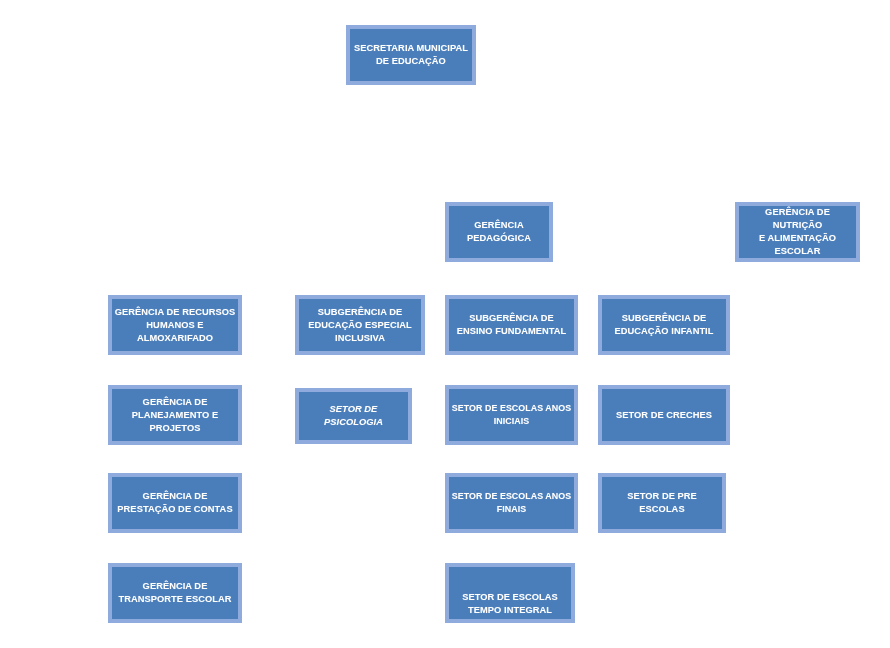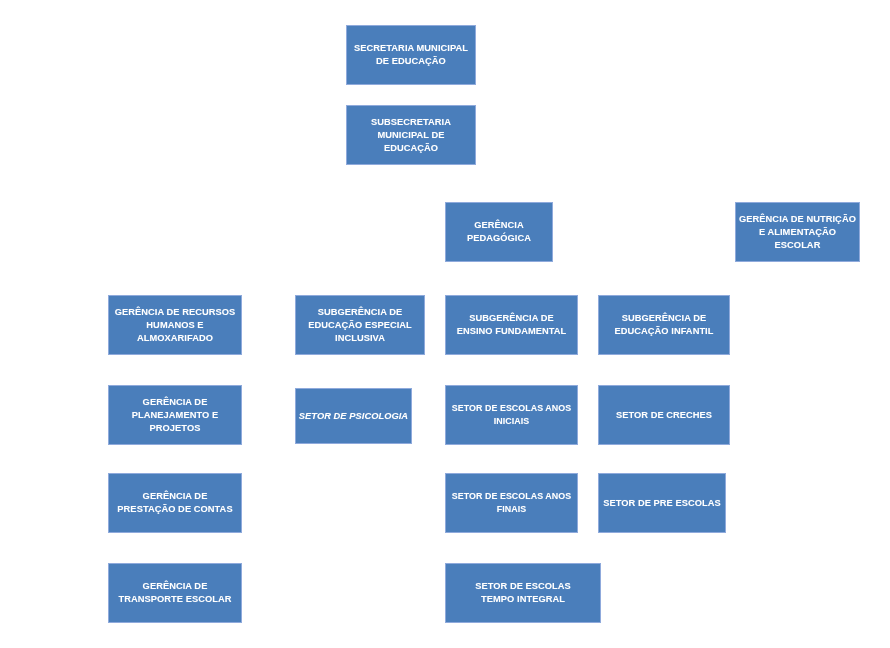--- a/index.html
+++ b/index.html
@@ -17,21 +17,21 @@
   #org-chart {
     position: relative;
     width: 890px;
     height: 648px;
     background: #ffffff;
   }
   .org-box {
     position: absolute;
     box-sizing: border-box;
     background: #4a7ebb;
-    border: 1px solid #000000;
+    border: 4px solid #000000;
     display: flex;
     align-items: center;
     justify-content: center;
     text-align: center;
     padding: 2px 2px;
   }
   .org-box .box-label {
     display: block;
     color: #ffffff;
     font-family: "Liberation Sans", sans-serif;
@@ -47,25 +47,20 @@
     font-size: 8.9px;
   }
 </style>
 </head>
 <body>
 
 <div id="org-chart">
     <div class="org-box" style="left: 346px; top: 25px; width: 130px; height: 60px; background: rgb(74, 126, 187); border-color: rgb(143, 170, 220);">
       <span class="box-label" style="color: rgb(255, 255, 255);">SECRETARIA MUNICIPAL
 DE EDUCAÇÃO</span>
-    </div>
-    <div class="org-box" style="left: 346px; top: 105px; width: 130px; height: 60px; background: rgb(74, 126, 187); border-color: rgb(143, 170, 220);">
-      <span class="box-label" style="color: rgb(255, 255, 255);">SUBSECRETARIA
-MUNICIPAL DE
-EDUCAÇÃO</span>
     </div>
     <div class="org-box" style="left: 445px; top: 202px; width: 108px; height: 60px; background: rgb(74, 126, 187); border-color: rgb(143, 170, 220);">
       <span class="box-label" style="color: rgb(255, 255, 255);">GERÊNCIA PEDAGÓGICA</span>
     </div>
     <div class="org-box" style="left: 108px; top: 295px; width: 134px; height: 60px; background: rgb(74, 126, 187); border-color: rgb(143, 170, 220);">
       <span class="box-label" style="color: rgb(255, 255, 255);">GERÊNCIA DE RECURSOS
 HUMANOS E
 ALMOXARIFADO</span>
     </div>
     <div class="org-box" style="left: 735px; top: 202px; width: 125px; height: 60px; background: rgb(74, 126, 187); border-color: rgb(143, 170, 220);">
@@ -109,17 +104,17 @@
       <span class="box-label" style="color: rgb(255, 255, 255);">SETOR DE ESCOLAS ANOS
 FINAIS</span>
     </div>
     <div class="org-box" style="left: 598px; top: 473px; width: 128px; height: 60px; background: rgb(74, 126, 187); border-color: rgb(143, 170, 220);">
       <span class="box-label" style="color: rgb(255, 255, 255);">SETOR DE PRE ESCOLAS</span>
     </div>
     <div class="org-box" style="left: 108px; top: 563px; width: 134px; height: 60px; background: rgb(74, 126, 187); border-color: rgb(143, 170, 220);">
       <span class="box-label" style="color: rgb(255, 255, 255);">GERÊNCIA DE
 TRANSPORTE ESCOLAR</span>
     </div>
-    <div class="org-box" style="left: 445px; top: 563px; width: 156px; height: 60px; background: rgb(74, 126, 187); border-color: rgb(143, 170, 220);">
+    <div class="org-box" style="left: 445px; top: 563px; width: 130px; height: 60px; background: rgb(74, 126, 187); border-color: rgb(143, 170, 220); align-items: flex-end;">
       <span class="box-label" style="color: rgb(255, 255, 255);">SETOR DE ESCOLAS
 TEMPO INTEGRAL</span>
     </div>
   </div>
 
 </body></html>

